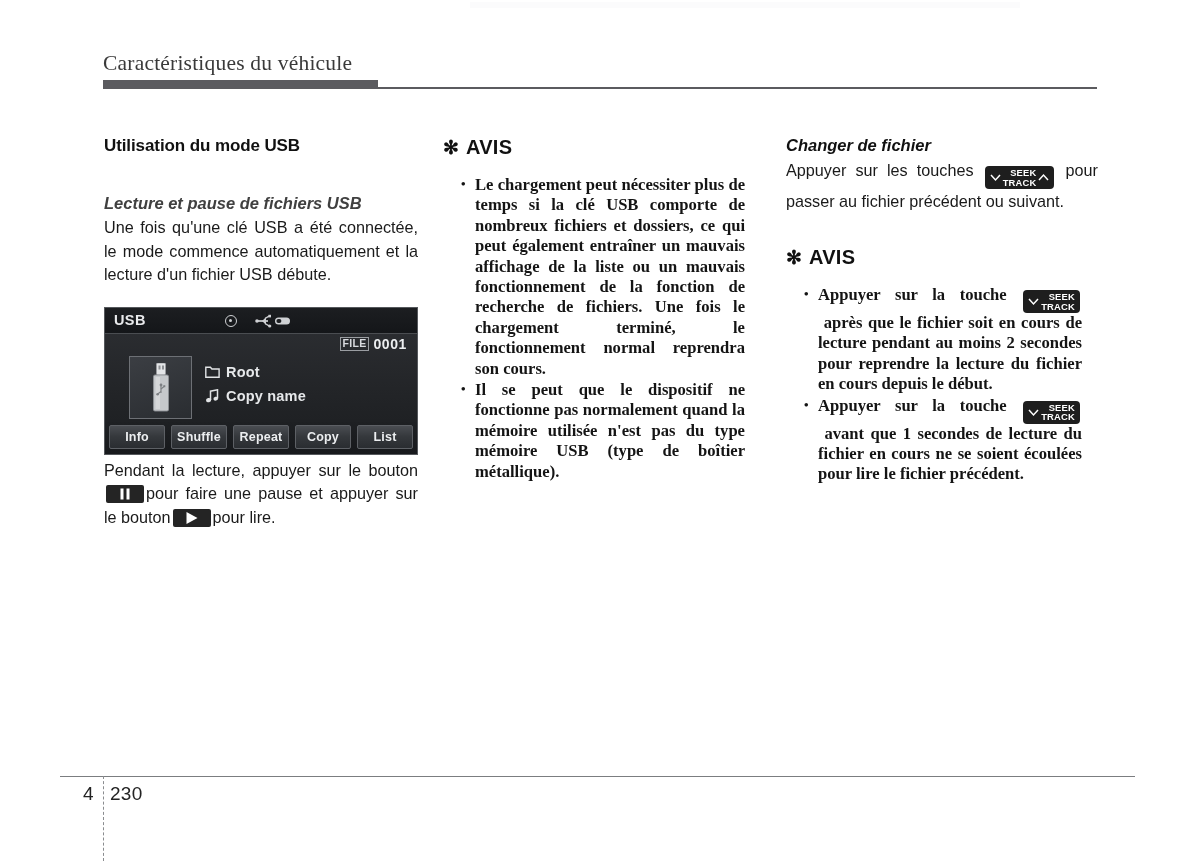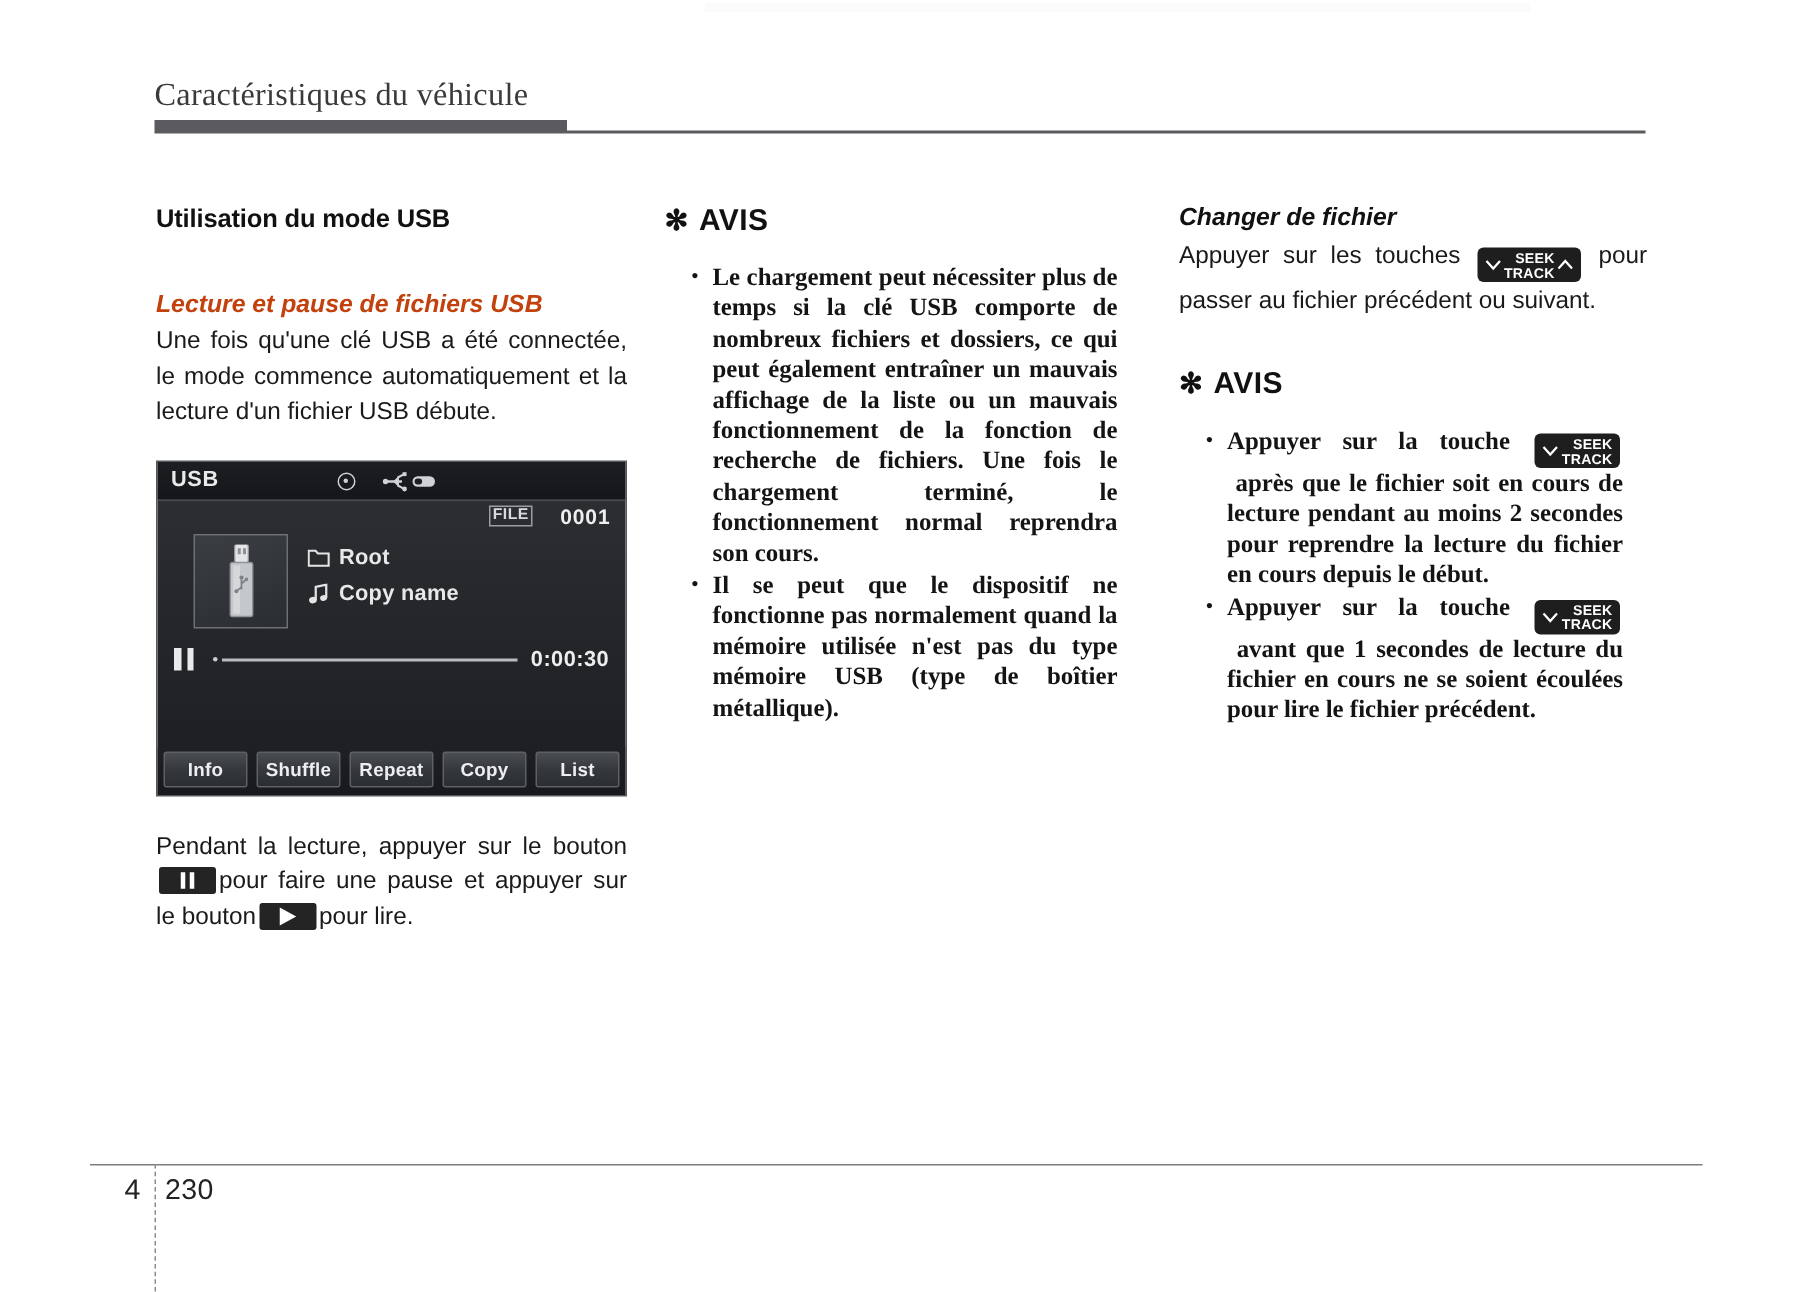--- a/index.html
+++ b/index.html
@@ -69,40 +69,40 @@
     font-weight: bold;
     letter-spacing: -0.1px;
     color: #111;
     margin: 0 0 38px 0;
     line-height: 1.15;
   }
   .sub-title {
     font-size: 16.5px;
     font-weight: bold;
     font-style: italic;
-    color: #c2410c;
+    color: #404040;
     margin: 0 0 3px 0;
     line-height: 1.2;
   }
   .body-text {
     font-size: 16.2px;
     line-height: 23.5px;
     text-align: justify;
     text-justify: inter-word;
     color: #1a1a1a;
     margin: 0;
   }
   .body-text.last-line-left { text-align-last: left; }
 
   
   #usb-screen {
     position: relative;
     width: 314px;
-    height: 224px;
-    margin: 20px 0 22px 0;
+    height: 148px;
+    margin: 20px 0 4px 0;
     background: linear-gradient(180deg, #2e3034 0%, #232528 55%, #1b1d20 100%);
     border: 1px solid #55585c;
     box-sizing: border-box;
     overflow: hidden;
   }
   #usb-topbar {
     position: absolute; left: 0; top: 0;
     width: 100%; height: 26px;
     background: linear-gradient(180deg, #1c1e21 0%, #141619 100%);
     border-bottom: 1px solid #4a4d51;
@@ -126,21 +126,21 @@
     width: 3px; height: 3px;
     background: #cfd1d4; border-radius: 50%;
   }
   #usb-plug-icon {
     position: absolute; left: 150px; top: 6px;
     width: 38px; height: 14px;
   }
 
   #file-indicator {
     position: absolute; right: 10px; top: 28px;
-    display: flex; align-items: center; gap: 18px;
+    display: flex; align-items: center; gap: 4px;
   }
   #file-indicator .tagbox {
     font-size: 10.5px; font-weight: bold;
     color: #d8dade;
     border: 1px solid #9a9da1;
     padding: 0px 2px 1px 2px;
     line-height: 11px;
     letter-spacing: 0.3px;
   }
   #file-number {

